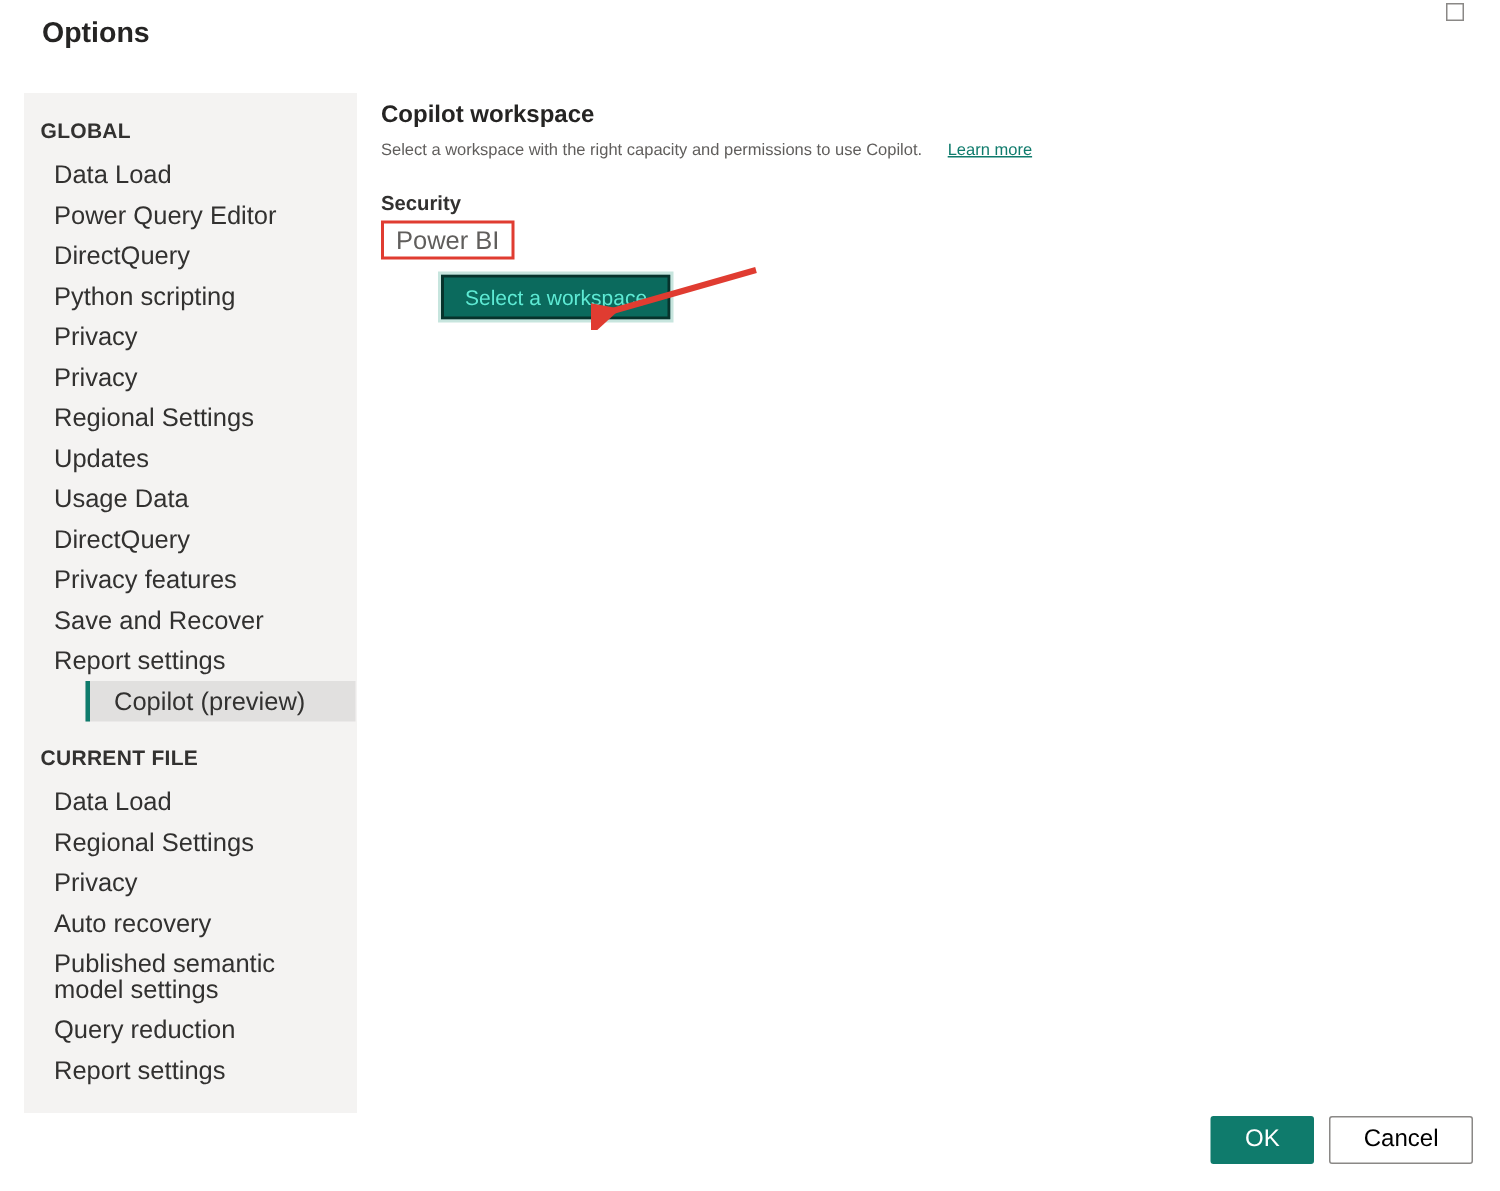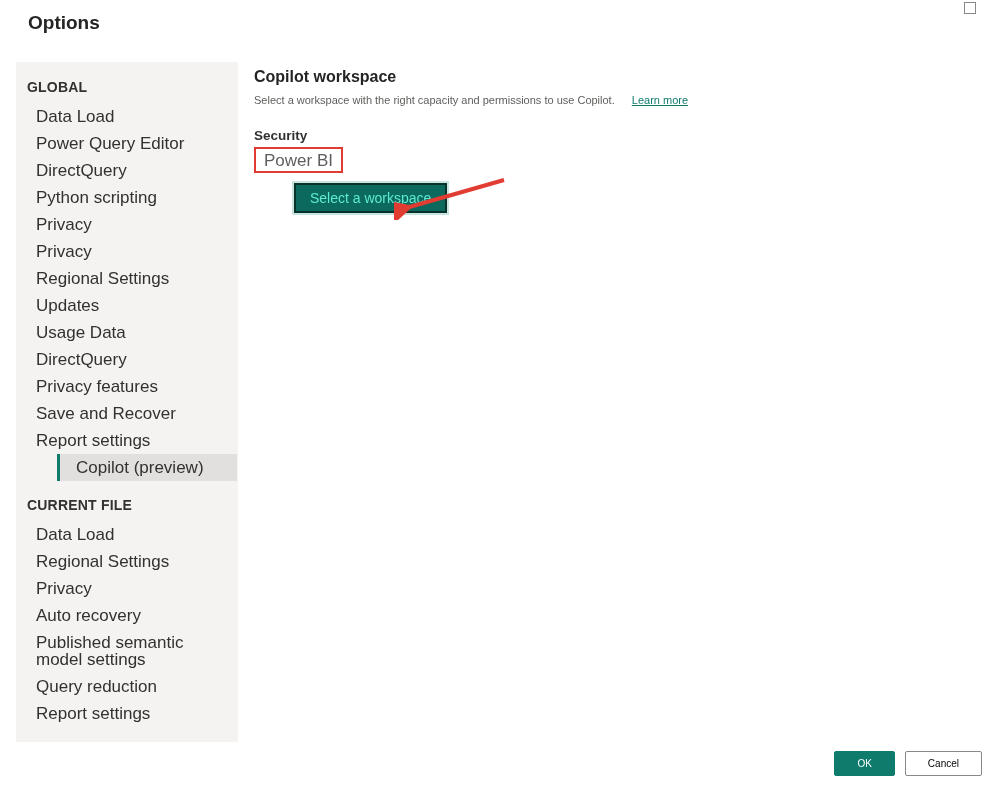--- a/index.html
+++ b/index.html
@@ -122,21 +122,21 @@
   }
   
   .footer {
     position: absolute;
     right: 18px;
     bottom: 18px;
     display: flex;
     gap: 10px;
   }
   .btn {
-    font-size: 10px;
+    font-size: 16px;
     padding: 6px 22px;
     border: 1px solid #8a8886;
     background: #ffffff;
     cursor: pointer;
     border-radius: 2px;
   }
   .btn.primary {
     background: #0f7b6c;
     border-color: #0f7b6c;
     color: #ffffff;

